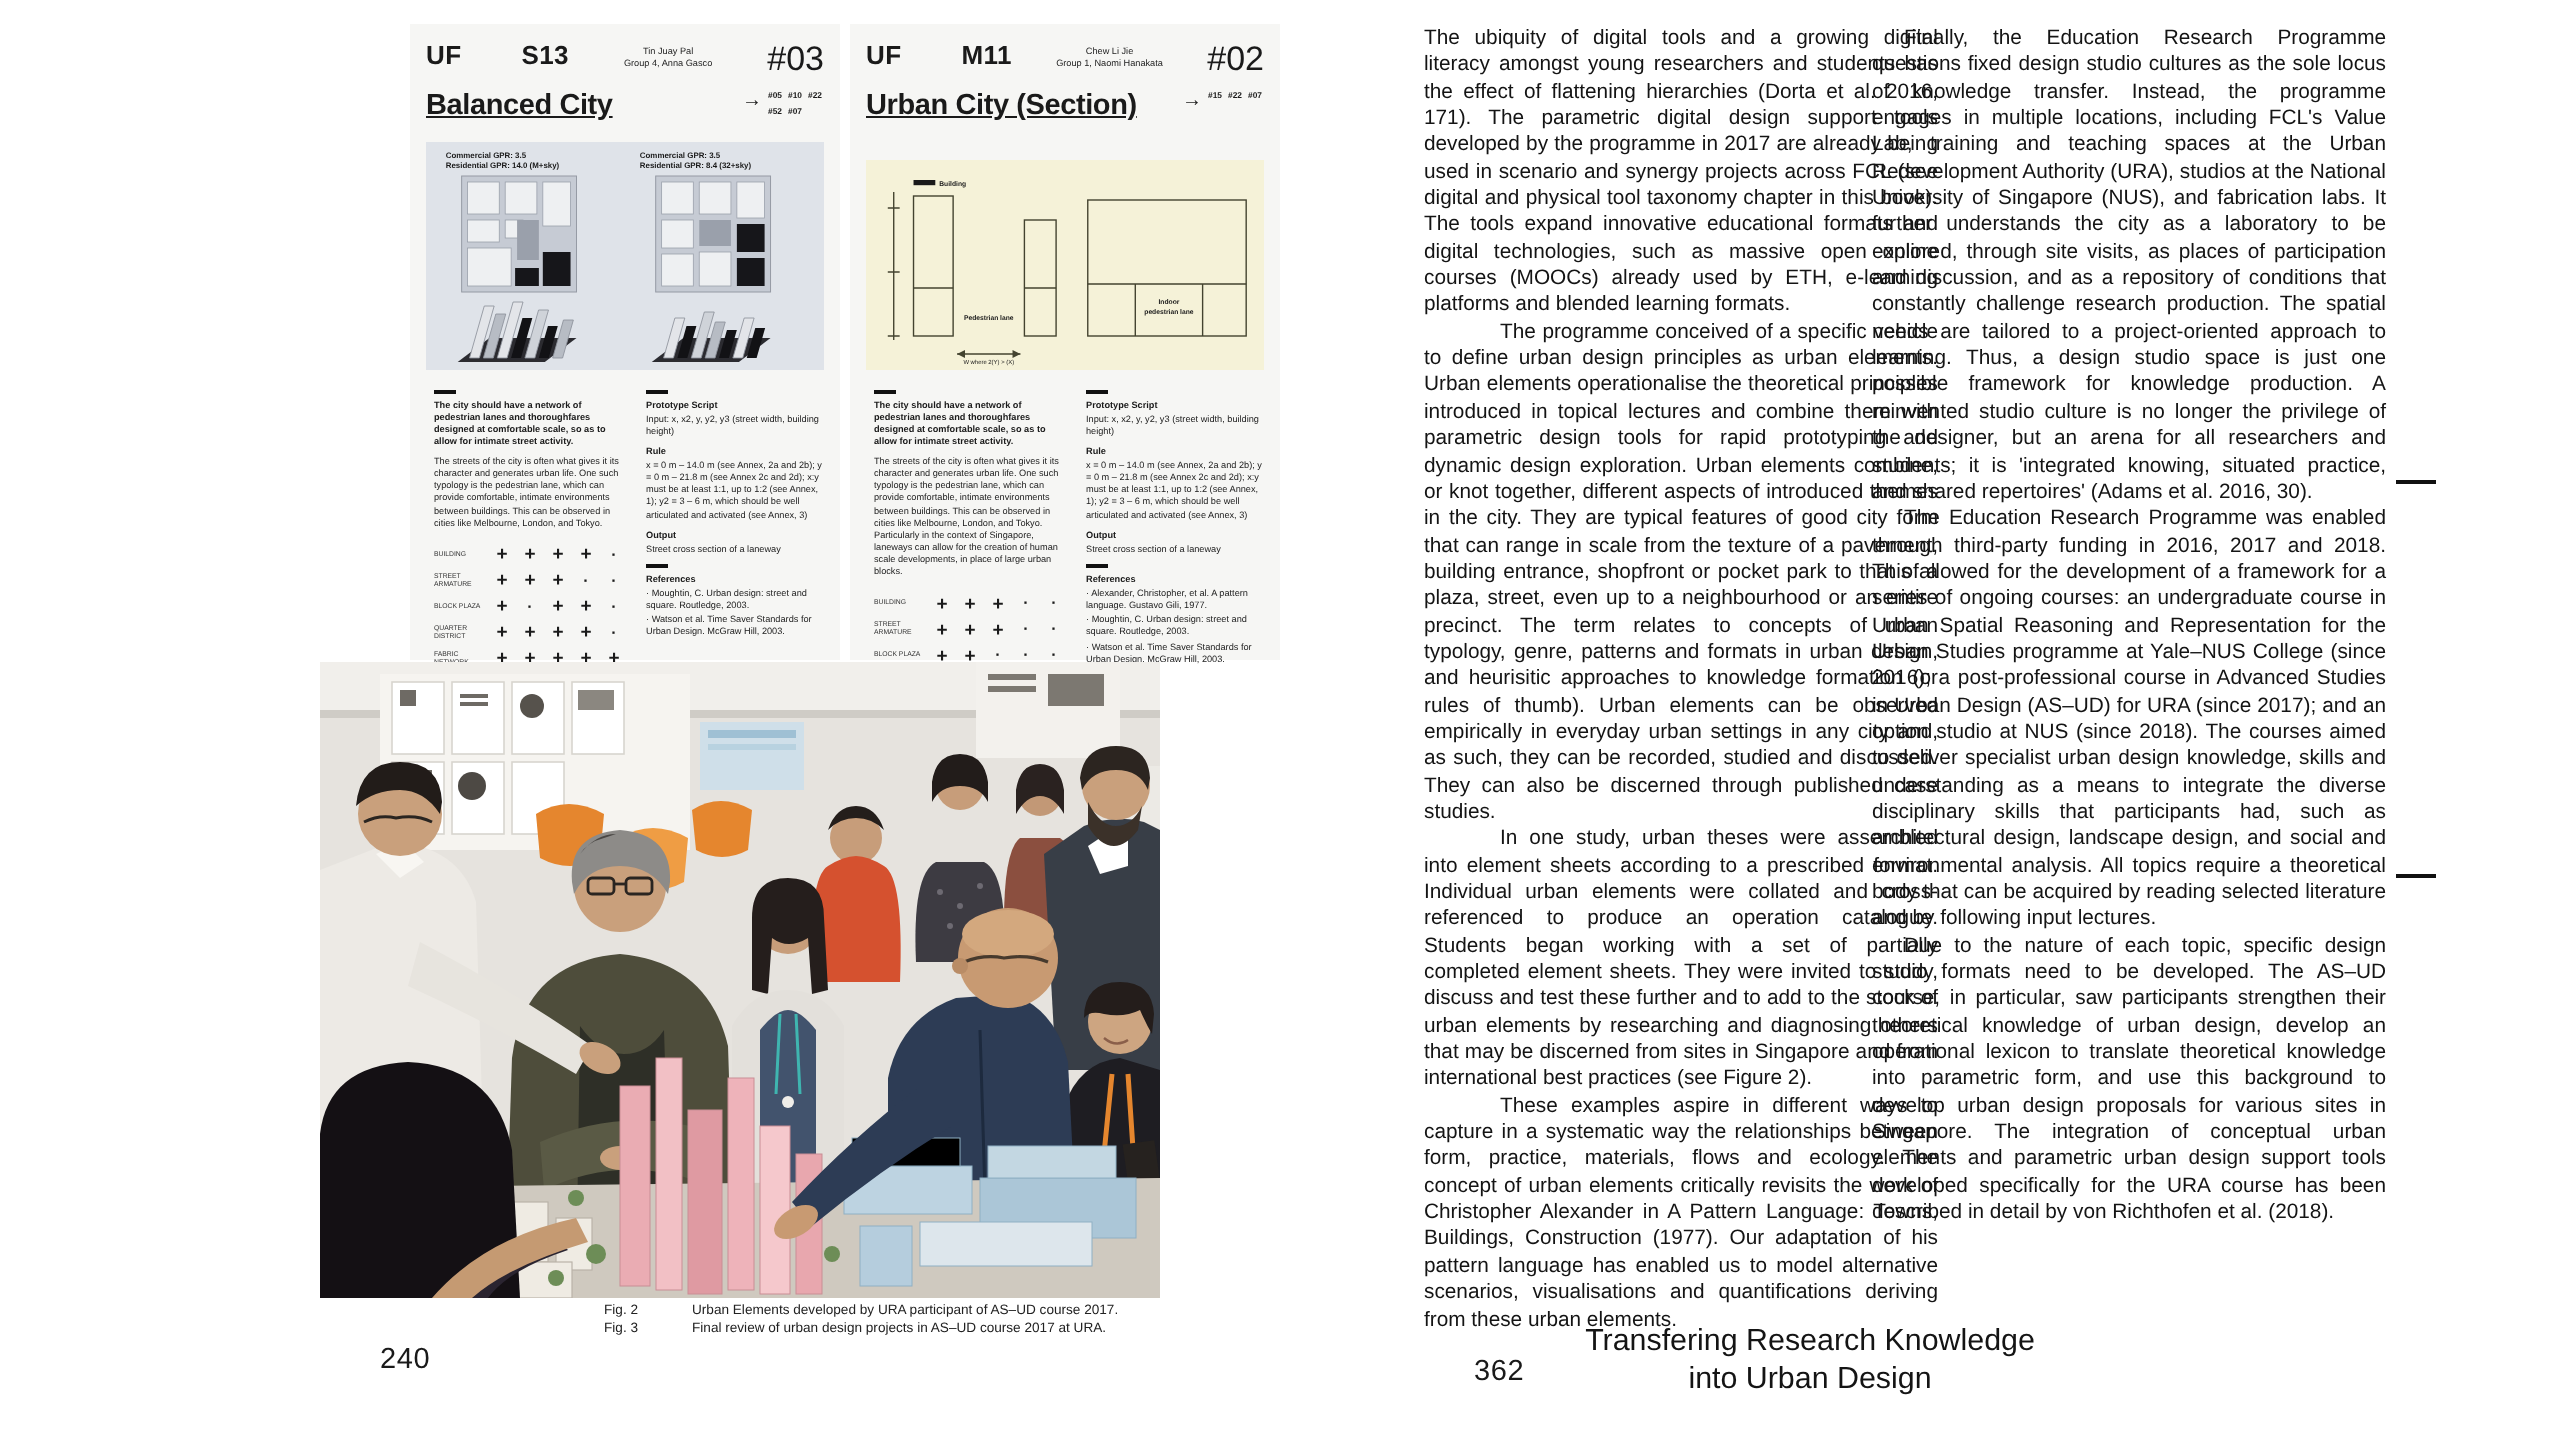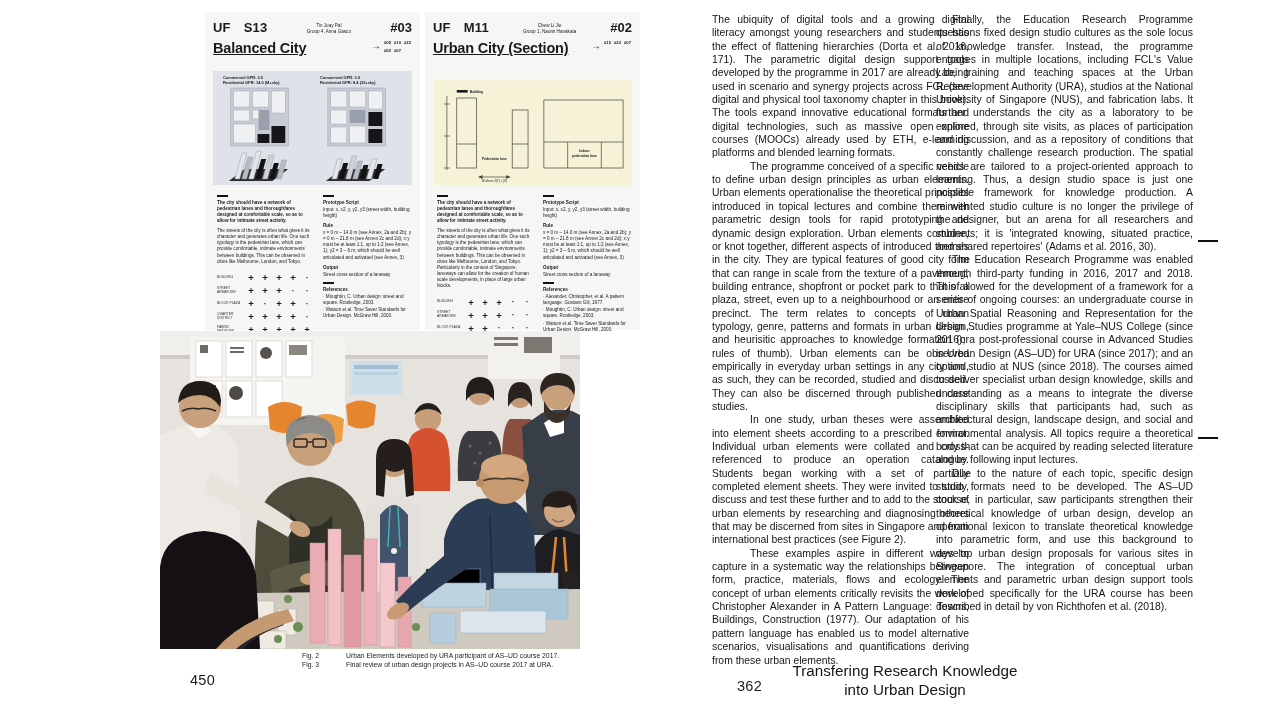--- a/index.html
+++ b/index.html
@@ -4,23 +4,23 @@
 <style>
   html,body{margin:0;padding:0;background:#ffffff;}
   body{width:1280px;height:720px;font-family:"Liberation Sans","DejaVu Sans",sans-serif;color:#1a1a1a;}
   .stage{position:relative;width:1280px;height:720px;overflow:hidden;background:#ffffff;}
 
   
   .card{position:absolute;top:12px;width:215px;height:318px;background:#f6f6f4;box-sizing:border-box;padding:8px 8px;}
   #card-0{left:205px;}
   #card-1{left:425px;}
   .card-head{display:flex;justify-content:space-between;align-items:flex-start;}
-  .code{font-weight:bold;font-size:13px;letter-spacing:.2px;display:flex;gap:13px;}
+  .code{font-weight:bold;font-size:13px;letter-spacing:.2px;display:flex;gap:30px;}
   .byline{font-size:4.6px;line-height:1.35;text-align:center;margin-top:3px;color:#222;}
-  .num{font-weight:bold;font-size:13px;text-align:center;}
+  .num{font-weight:normal;font-size:17px;text-align:center;}
   .title-row{display:flex;justify-content:space-between;margin-top:5px;}
   .card-title{font-size:14.5px;margin:0;font-weight:bold;letter-spacing:-.2px;text-decoration:underline;}
   .refs{display:flex;gap:3px;margin-top:1px;}
   .arrow{font-size:10px;font-weight:bold;line-height:1;}
   .ref-list{width:28px;display:flex;flex-wrap:wrap;gap:1px 3px;font-size:4.2px;font-weight:bold;line-height:1;}
   .panel{position:absolute;left:8px;right:8px;}
   .panel-blue{top:59px;height:114px;background:#dfe3e9;}
   .panel-cream{top:68px;height:105px;background:#f5f2d8;}
   .panel svg{display:block;width:100%;height:100%;}
   .card-cols{position:absolute;top:180px;left:12px;right:9px;display:flex;gap:9px;}
@@ -504,21 +504,21 @@
   <div class="captions">
       <div class="cap-row">
         <span class="cap-label">Fig. 2</span>
         <span class="cap-text">Urban Elements developed by URA participant of AS–UD course 2017.</span>
       </div>
       <div class="cap-row">
         <span class="cap-label">Fig. 3</span>
         <span class="cap-text">Final review of urban design projects in AS–UD course 2017 at URA.</span>
       </div>
     </div>
-  <div class="pageno" id="pageno-left">450</div>
+  <div class="pageno" id="pageno-left">240</div>
 
   <div class="col" id="col1">
       <p>The ubiquity of digital tools and a growing digital literacy amongst young researchers and students has the effect of flattening hierarchies (Dorta et al. 2016, 171). The parametric digital design support tools developed by the programme in 2017 are already being used in scenario and synergy projects across FCL (see digital and physical tool taxonomy chapter in this book). The tools expand innovative educational formats and digital technologies, such as massive open online courses (MOOCs) already used by ETH, e-learning platforms and blended learning formats.</p>
       <p class="indent">The programme conceived of a specific vehicle to define urban design principles as urban elements. Urban elements operationalise the theoretical principles introduced in topical lectures and combine them with parametric design tools for rapid prototyping and dynamic design exploration. Urban elements combine, or knot together, different aspects of introduced themes in the city. They are typical features of good city form that can range in scale from the texture of a pavement, building entrance, shopfront or pocket park to that of a plaza, street, even up to a neighbourhood or an entire precinct. The term relates to concepts of urban typology, genre, patterns and formats in urban design, and heurisitic approaches to knowledge formation (or rules of thumb). Urban elements can be observed empirically in everyday urban settings in any city and, as such, they can be recorded, studied and discussed. They can also be discerned through published case studies.</p>
       <p class="indent">In one study, urban theses were assembled into element sheets according to a prescribed format. Individual urban elements were collated and cross-referenced to produce an operation catalogue. Students began working with a set of partially completed element sheets. They were invited to study, discuss and test these further and to add to the stock of urban elements by researching and diagnosing others that may be discerned from sites in Singapore and from international best practices (see Figure 2).</p>
       <p class="indent">These examples aspire in different ways to capture in a systematic way the relationships between form, practice, materials, flows and ecology. The concept of urban elements critically revisits the work of Christopher Alexander in A Pattern Language: Towns, Buildings, Construction (1977). Our adaptation of his pattern language has enabled us to model alternative scenarios, visualisations and quantifications deriving from these urban elements.</p>
     </div>
   <div class="col" id="col2">
       <p class="indent">Finally, the Education Research Programme questions fixed design studio cultures as the sole locus of knowledge transfer. Instead, the programme engages in multiple locations, including FCL's Value Lab, training and teaching spaces at the Urban Redevelopment Authority (URA), studios at the National University of Singapore (NUS), and fabrication labs. It further understands the city as a laboratory to be explored, through site visits, as places of participation and discussion, and as a repository of conditions that constantly challenge research production. The spatial needs are tailored to a project-oriented approach to learning. Thus, a design studio space is just one possible framework for knowledge production. A reinvented studio culture is no longer the privilege of the designer, but an arena for all researchers and students; it is 'integrated knowing, situated practice, and shared repertoires' (Adams et al. 2016, 30).</p>
       <p class="indent">The Education Research Programme was enabled through third-party funding in 2016, 2017 and 2018. This allowed for the development of a framework for a series of ongoing courses: an undergraduate course in Urban Spatial Reasoning and Representation for the Urban Studies programme at Yale–NUS College (since 2016); a post-professional course in Advanced Studies in Urban Design (AS–UD) for URA (since 2017); and an option studio at NUS (since 2018). The courses aimed to deliver specialist urban design knowledge, skills and understanding as a means to integrate the diverse disciplinary skills that participants had, such as architectural design, landscape design, and social and environmental analysis. All topics require a theoretical body that can be acquired by reading selected literature and by following input lectures.</p>

